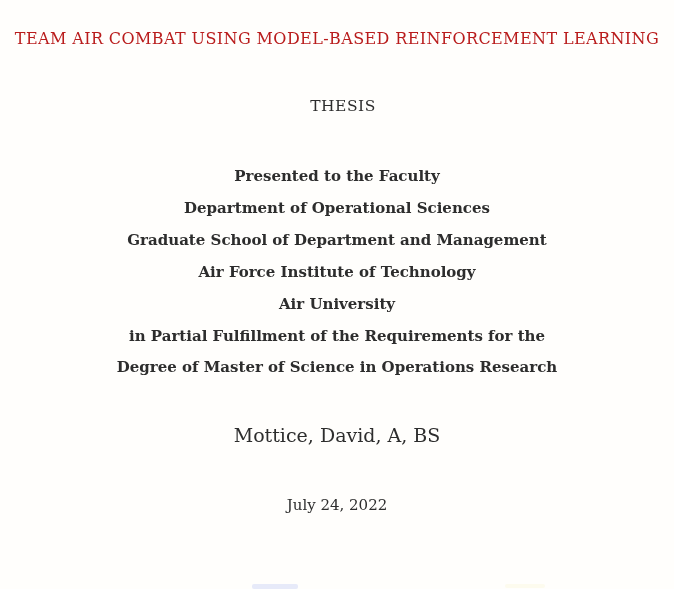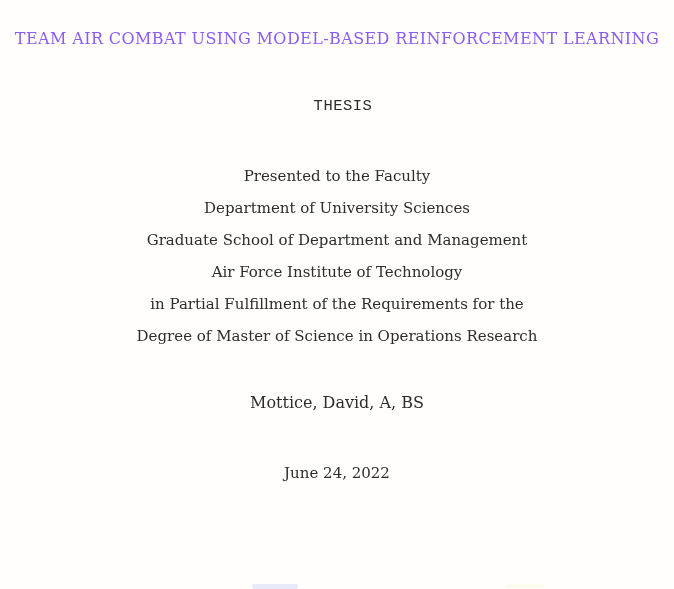--- a/index.html
+++ b/index.html
@@ -19,43 +19,43 @@
     text-align: center;
     -webkit-font-smoothing: antialiased;
   }
   .title {
     margin: 0;
     padding-top: 27px;
     font-size: 16px;
     font-weight: normal;
     letter-spacing: 0.4px;
     line-height: 24px;
-    color: #8b5cf6;
+    color: #b91c1c;
   }
   .thesis-label {
     margin: 43px 0 0 12px;
     font-size: 15.5px;
     letter-spacing: 0.5px;
     line-height: 24px;
-    font-family: Liberation Mono, monospace;
   }
   .front-matter {
     margin-top: 43px;
+    font-weight: bold;
   }
   .front-matter p {
     margin: 0;
     font-size: 15px;
     line-height: 31.9px;
   }
   .author-block {
     margin-top: 35px;
   }
   .author-block p {
     margin: 0;
-    font-size: 16px;
+    font-size: 19px;
     line-height: 32px;
   }
   .date-line {
     margin: 38px 0 0 0;
     font-size: 15px;
     line-height: 32px;
   }
   
   .scan-smudge-blue {
     position: absolute;
@@ -80,29 +80,30 @@
 <body>
 
 <div class="page">
 
   <h1 class="title">TEAM AIR COMBAT USING MODEL-BASED REINFORCEMENT LEARNING</h1>
 
   <p class="thesis-label">THESIS</p>
 
   <div class="front-matter">
     <p>Presented to the Faculty</p>
-    <p>Department of University Sciences</p>
+    <p>Department of Operational Sciences</p>
     <p>Graduate School of Department and Management</p>
     <p>Air Force Institute of Technology</p>
+    <p>Air University</p>
     <p>in Partial Fulfillment of the Requirements for the</p>
     <p>Degree of Master of Science in Operations Research</p>
   </div>
 
   <div class="author-block">
     <p>Mottice, David, A, BS</p>
   </div>
 
-  <p class="date-line">June 24, 2022</p>
+  <p class="date-line">July 24, 2022</p>
 
   <div class="scan-smudge-blue"></div>
   <div class="scan-smudge-warm"></div>
 
 </div>
 
 </body></html>

